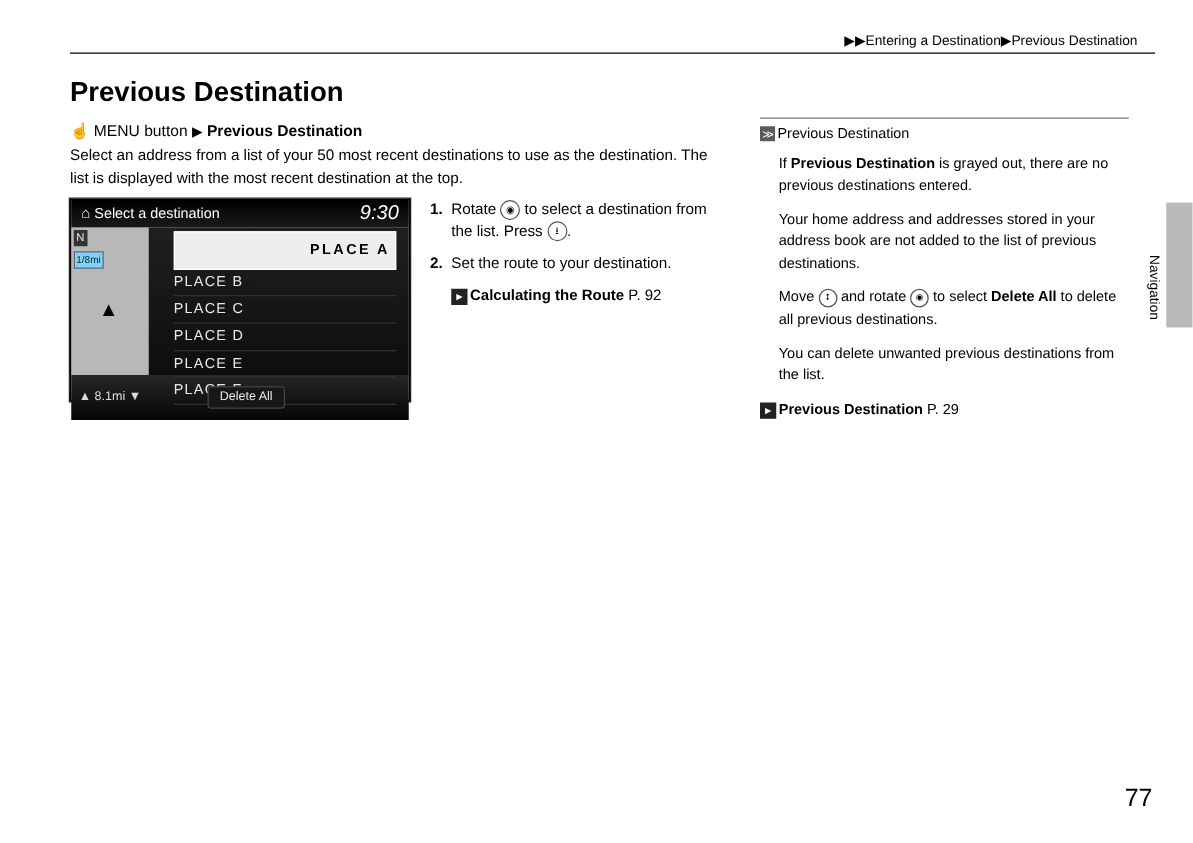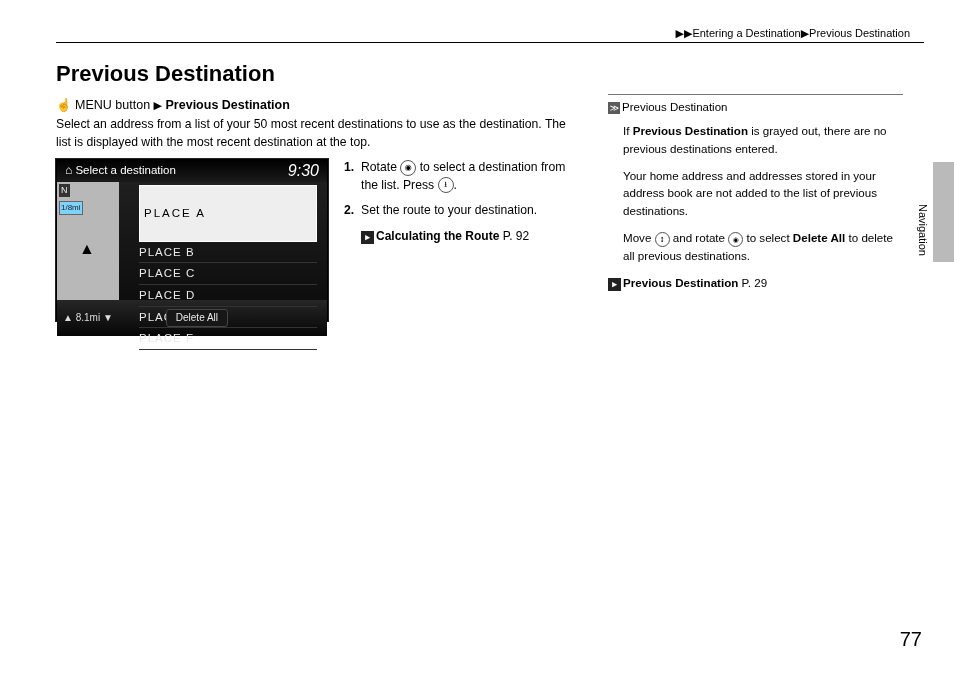--- a/index.html
+++ b/index.html
@@ -14,21 +14,21 @@
   .screen-top{display:flex;align-items:center;justify-content:space-between;height:22px;background:linear-gradient(#000,#1a1a1a);color:#fff;padding:0 8px;font-size:11.5px}
   .screen-home{font-size:12px}
   .screen-clock{font-style:italic;font-weight:normal;font-size:16px;color:#fff;font-family:"Arial Black",Arial}
   .screen-body{display:flex;height:118px;background:linear-gradient(#1f1f1f,#0e0e0e)}
   .screen-left{width:62px;background:#b8b8b8;position:relative}
   .screen-left .compass{position:absolute;top:2px;left:2px;font-size:9px;background:#333;color:#eee;padding:0 2px}
   .screen-left .scale{position:absolute;top:19px;left:2px;font-size:8px;color:#222;background:#7dd3fc;border:1px solid #666;padding:0 1px}
   .screen-left .marker{position:absolute;top:55px;left:22px;font-size:16px;color:#000}
   .screen-list{flex:1;padding:3px 10px 3px 20px}
   .screen-list .row{color:#e8e8e8;font-size:11.5px;padding:2px 0;border-bottom:1px solid #333;letter-spacing:1px}
-  .screen-list .row.sel{background:#eee;color:#000;border:1px solid #fff;padding:19px 4px;text-align:left;letter-spacing:2px;font-weight:normal}
+  .screen-list .row.sel{background:#eee;color:#000;border:1px solid #fff;padding:6px 4px;text-align:right;letter-spacing:2px;font-weight:bold}
   .screen-foot{display:flex;align-items:center;justify-content:space-between;height:36px;background:linear-gradient(#262626,#060606);color:#ddd;font-size:10px;padding:0 6px}
   .screen-foot .del{background:#171717;border:1px solid #454545;color:#e9e9e9;padding:1px 9px;border-radius:3px;font-size:10px}
   .steps{position:absolute;top:159px;left:344px;width:236px}
   .steps ol{list-style:none;margin:0;padding:0;counter-reset:step}
   .steps li{counter-increment:step;margin-bottom:8px;position:relative;padding-left:17px}
   .steps li::before{content:counter(step)".";position:absolute;left:0;font-weight:bold}
   .steps .ic{display:inline-block;width:14px;height:14px;border:1px solid #555;border-radius:50%;vertical-align:middle;font-size:8px;text-align:center;line-height:14px}
   .steps .xref{margin-top:2px;padding-left:17px;font-size:12px}
   .steps .xmark{display:inline-block;width:13px;height:13px;background:#222;color:#fff;font-size:9px;text-align:center;line-height:13px;font-weight:bold;margin-right:2px}
   .sidecol{position:absolute;top:94px;left:608px;width:295px;font-size:11.6px;line-height:1.5}
@@ -94,19 +94,20 @@
       <li>Set the route to your destination.</li>
     </ol>
     <div class="xref"><span class="xmark">▸</span><span class="bold">Calculating the Route</span> <span>P. 92</span></div>
   </div>
 
   <div class="sidecol">
     <div class="side-head"><span class="raq">≫</span><span>Previous Destination</span></div>
     <p><span>If </span><span class="bold">Previous Destination</span><span> is grayed out, there are no previous destinations entered.</span></p>
     <p>Your home address and addresses stored in your address book are not added to the list of previous destinations.</p>
     <p><span>Move </span><span class="ic">⭥</span><span> and rotate </span><span class="ic">◉</span><span> to select </span><span class="bold">Delete All</span><span> to delete all previous destinations.</span></p>
+    <p>You can delete unwanted previous destinations from the list.</p>
     <div><span class="xmark">▸</span><span class="bold">Previous Destination</span> <span>P. 29</span></div>
   </div>
 
   <div class="tab"></div>
   <div class="tab-label">Navigation</div>
   <div class="pagenum">77</div>
 </div>
 
 </body></html>

